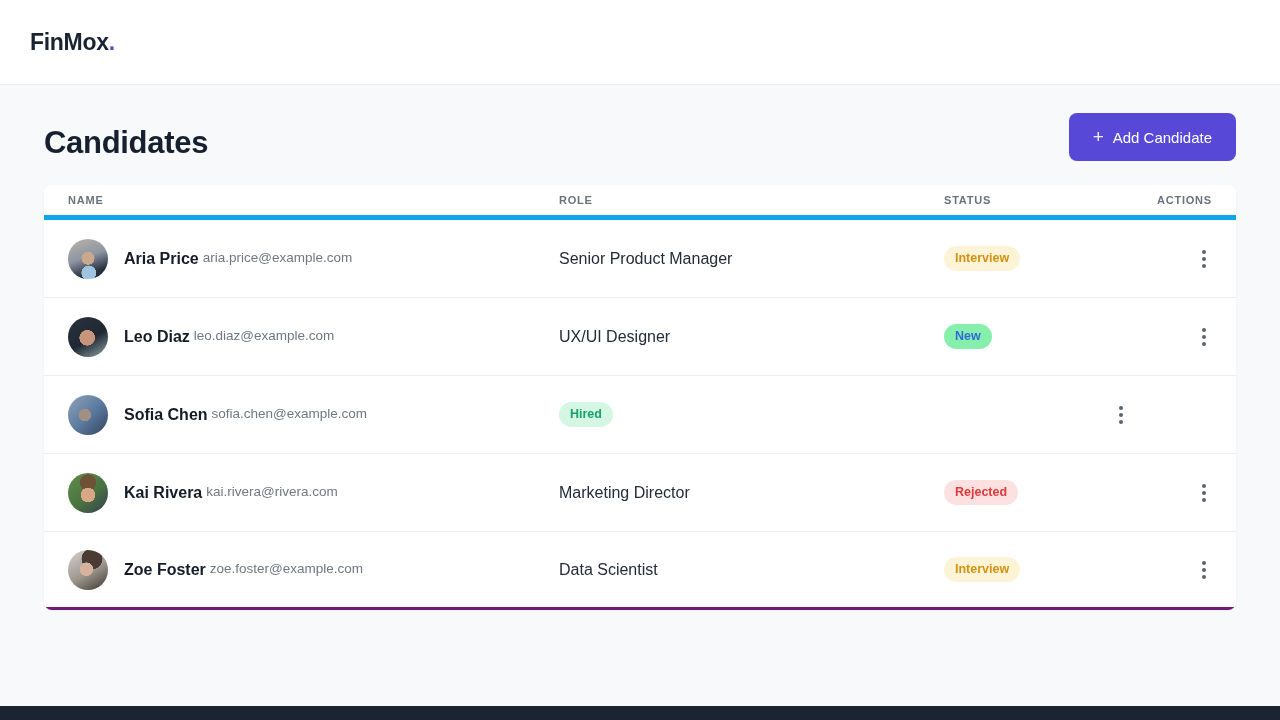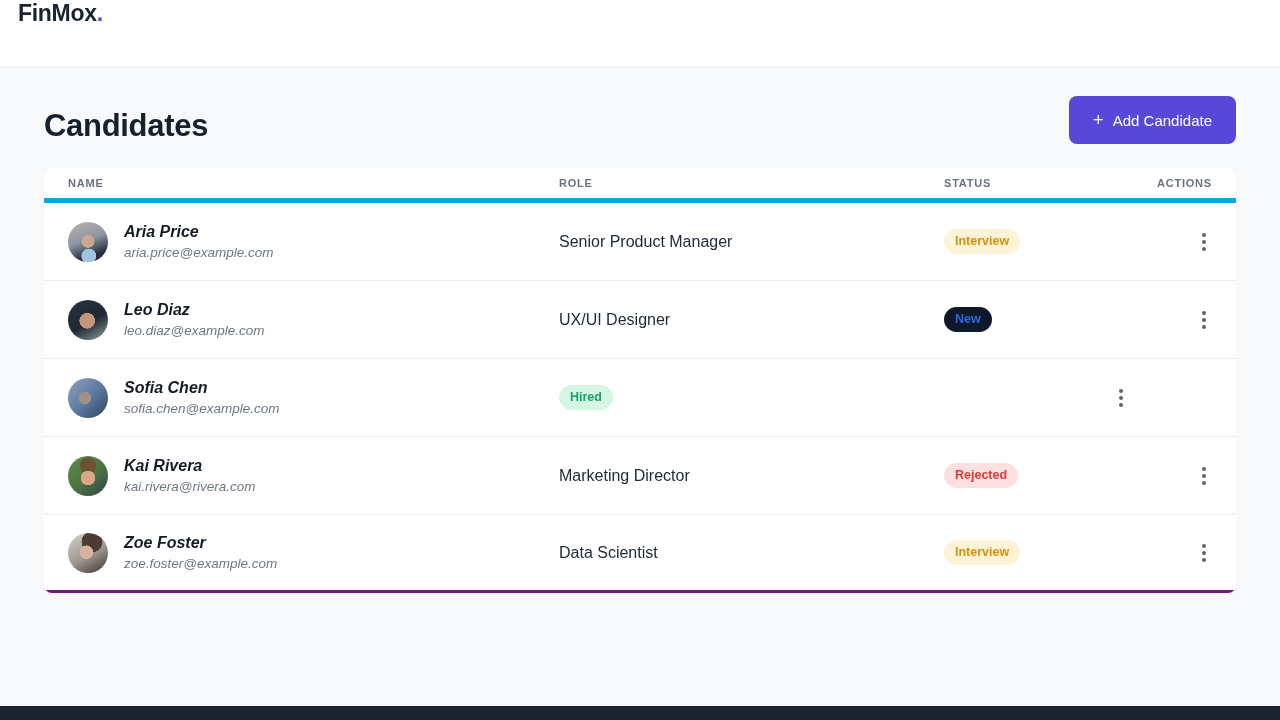--- a/index.html
+++ b/index.html
@@ -6,25 +6,26 @@
   html, body { width: 1280px; height: 720px; overflow: hidden; }
   body {
     font-family: "Liberation Sans", sans-serif;
     background: #f8f9fb;
     color: #16202e;
     position: relative;
   }
 
   
   .topbar {
-    height: 68px;
+    height: 85px;
     background: #ffffff;
     border-bottom: 1px solid #e9ecef;
     display: flex;
-    padding-left: 18px;
+    align-items: center;
+    padding-left: 30px;
   }
   .brand {
     font-size: 23px;
     font-weight: 800;
     color: #1a2332;
     letter-spacing: -0.3px;
   }
   .brand .dot { color: #5848d8; }
 
   
@@ -130,21 +131,21 @@
       radial-gradient(circle at 50% 55%, #d9a687 0 24%, transparent 25%),
       radial-gradient(circle at 50% 24%, #6e5236 0 22%, transparent 23%),
       linear-gradient(140deg, #5f8f4a 0%, #4a7340 55%, #31404f 100%);
   }
   .avatar.av-zoe {
     background:
       radial-gradient(circle at 46% 48%, #d6b39c 0 22%, transparent 23%),
       radial-gradient(circle at 60% 22%, #4a3b33 0 26%, transparent 27%),
       linear-gradient(150deg, #d4d2d0 0%, #9d968e 55%, #3c342f 100%);
   }
-  .nm { display: flex; flex-direction: column; gap: 4px; font-style: italic; }
+  .nm { display: flex; gap: 4px; }
   .person-name { font-size: 16px; font-weight: 600; color: #141c28; }
   .person-email { font-size: 13.5px; color: #6e7884; }
 
   .role-text { font-size: 16px; color: #232c39; }
 
   .badge {
     display: inline-block;
     font-size: 12.5px;
     font-weight: 700;
     padding: 5px 11px;
@@ -231,21 +232,21 @@
       <span class="avatar av-leo"></span>
       <span class="nm">
         <span class="person-name">Leo Diaz</span>
         <span class="person-email">leo.diaz@example.com</span>
       </span>
     </div>
     <div class="td">
       <span class="role-text">UX/UI Designer</span>
     </div>
     <div class="td">
-      <span class="badge" style="background: #0f172a; color: rgb(45, 107, 220);">New</span>
+      <span class="badge" style="background: #86efac; color: rgb(45, 107, 220);">New</span>
     </div>
     <div class="td actions">
       <button class="dots-btn">
               <i></i>
               <i></i>
               <i></i>
             </button>
     </div>
   </div>
 

